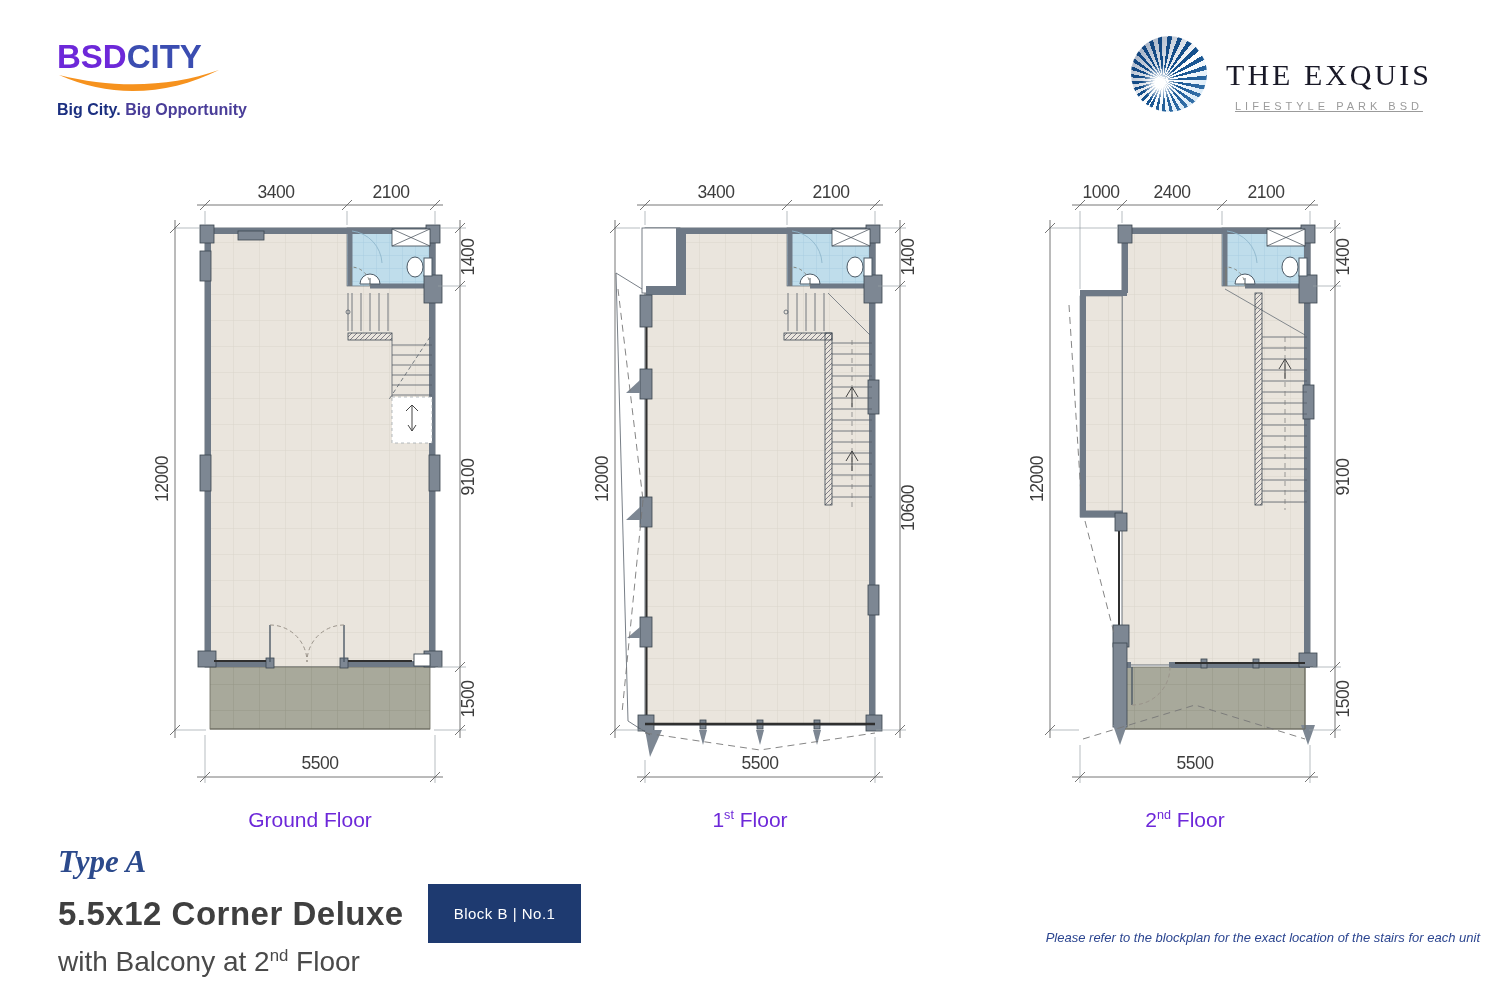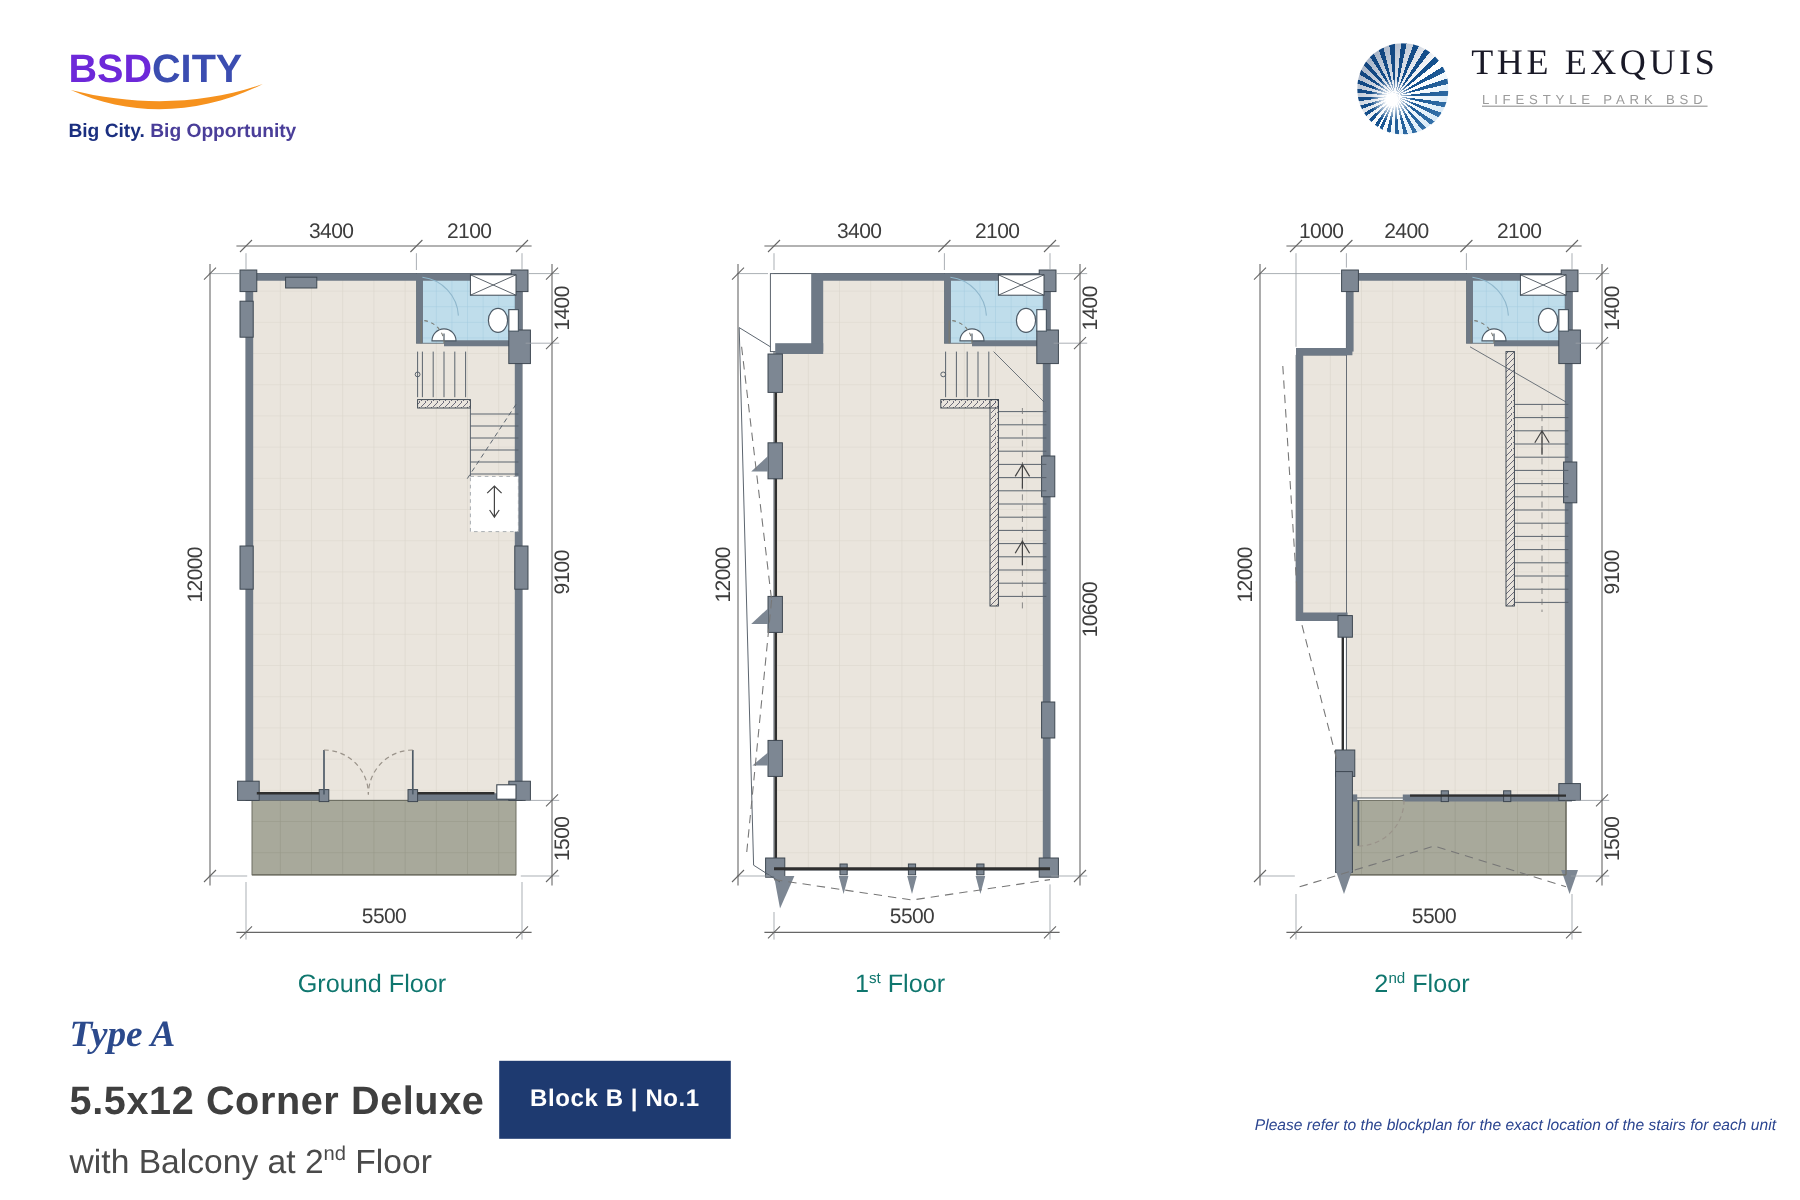--- a/index.html
+++ b/index.html
@@ -9,47 +9,47 @@
   
   .bsd-logo{position:absolute;left:57px;top:40px;width:220px;}
   .bsd-word{font-size:33px;font-weight:800;letter-spacing:0px;line-height:1;}
   .bsd-word .b1{color:#6d28d9;}
   .bsd-word .b2{color:#3b4db1;font-weight:700;}
   .bsd-swoosh{display:block;margin-top:-4px;}
   .bsd-tagline{margin-top:6px;font-size:16px;}
   .bsd-tagline .t1{color:#1b2f80;font-weight:800;}
   .bsd-tagline .t2{color:#4a3e99;font-weight:600;}
 
-  .exquis-logo{position:absolute;left:1131px;top:36px;display:flex;align-items:flex-start;gap:18px;}
+  .exquis-logo{position:absolute;left:1131px;top:36px;display:flex;align-items:flex-end;gap:18px;}
   .exquis-swirl{width:76px;height:76px;border-radius:50%;
      background:
        radial-gradient(circle at 38% 62%, #ffffff 0 5px, rgba(255,255,255,0) 18px),
        linear-gradient(135deg, rgba(13,47,99,0.50), rgba(255,255,255,0) 55%, rgba(125,185,230,0.45)),
        repeating-conic-gradient(from 210deg at 42% 58%, #15528f 0deg 6deg, #ffffff 6deg 13deg);}
   .exquis-text{text-align:center;}
   .exquis-title{font-family:"Liberation Serif",serif;font-size:30px;letter-spacing:3px;
      color:#191927;white-space:nowrap;}
   .exquis-sub{margin-top:8px;display:flex;align-items:center;gap:10px;justify-content:center;}
   .exquis-sub .line{height:1px;background:#c9c9c9;flex:1;}
   .exquis-sub .txt{font-size:11px;letter-spacing:4px;color:#9b9b9b;white-space:nowrap;text-decoration:underline;}
 
   
   .plan{position:absolute;top:165px;width:360px;height:645px;text-align:right;}
   .plan svg{display:block;}
   .plan-label{position:absolute;top:808px;width:360px;text-align:center;
-     font-size:21px;color:#0f766e;}
+     font-size:21px;color:#6d28d9;}
   .plan-label sup{font-size:60%;}
 
   
   .title-block{position:absolute;left:58px;top:844px;}
   .type-label{font-family:"Liberation Serif",serif;font-style:italic;font-weight:600;
      font-size:31px;color:#2c4a8c;}
-  .unit-row{display:flex;align-items:center;gap:12px;margin-top:4px;}
+  .unit-row{display:flex;align-items:center;gap:24px;margin-top:4px;}
   .unit-title{font-size:33px;font-weight:700;color:#3f3f3f;letter-spacing:0.5px;}
-  .unit-badge{background:#1e3a70;color:#ffffff;font-size:20px;font-weight:700;
+  .unit-badge{background:#1e3a70;color:#ffffff;font-size:15px;font-weight:400;
      padding:21px 26px;letter-spacing:0.5px;white-space:nowrap;}
   .unit-sub{font-size:28px;color:#4a4a4a;margin-top:3px;}
   .unit-sub sup{font-size:60%;}
 
   .footnote{position:absolute;left:900px;top:930px;width:580px;text-align:right;
      font-style:italic;font-size:13px;font-weight:500;color:#2b4590;}
 
   text.dim{font-family:"Liberation Sans",sans-serif;font-size:17.5px;fill:#3d3d3d;letter-spacing:-0.5px;}
 </style>
 </head>

